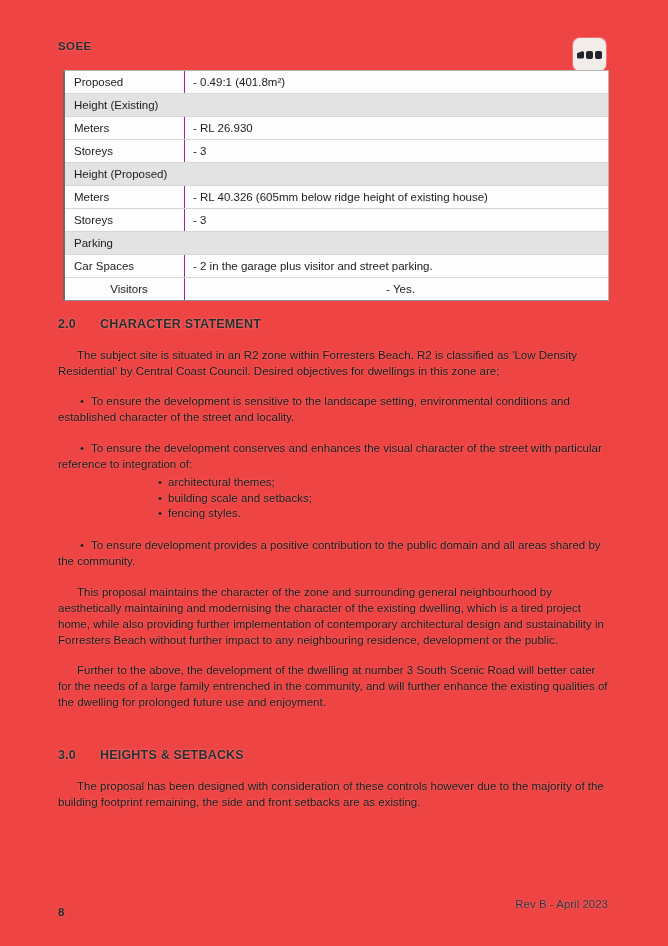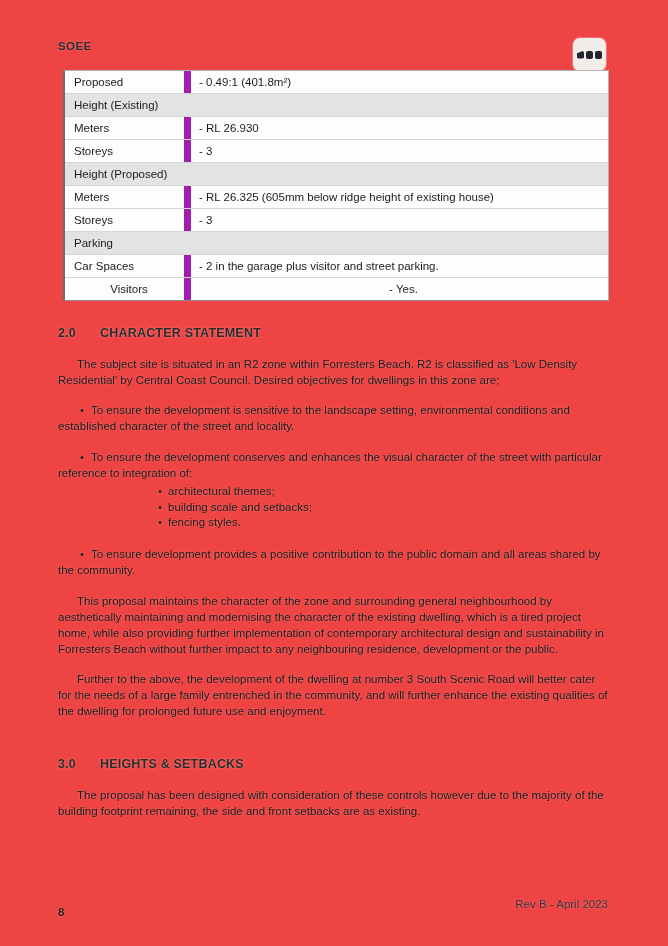--- a/index.html
+++ b/index.html
@@ -44,34 +44,34 @@
   }
   .trow {
     display:flex; height:22px; line-height:22px;
     background:#fdfdfd;
     border-bottom:1px solid #d6d6d6;
   }
   .trow:last-child { border-bottom:none;text-align:center; }
   .trow .cell-label {
     width:110px; flex:0 0 110px;
     padding-left:9px;
-    border-right:7px solid #a21caf;
+    border-right:1px solid #a21caf;
     white-space:nowrap;
   }
   .trow .cell-value { flex:1; padding-left:8px; white-space:nowrap; }
   .trow.section {
     background:#e3e3e3;
   }
   .trow.section .cell-label {
     width:auto; flex:1; border-right:none;
   }
 
   
   .content {
-    position:absolute; top:325px; left:58px; right:58px;
+    position:absolute; top:316px; left:58px; right:58px;
     font-size:11.5px; line-height:16px;
     color:#171717;
     text-shadow:0 0 2px rgba(255,255,255,0.3);
   }
   .heading {
     display:flex;
     font-size:12.5px; font-weight:bold; color:#2b2b2b;
     letter-spacing:0.2px;
     margin:0 0 15px 0;
     text-shadow:0 0 2px rgba(255,255,255,0.45);
@@ -123,21 +123,21 @@
     </div>
     <div class="trow">
       <div class="cell-label">Storeys</div>
       <div class="cell-value">- 3</div>
     </div>
     <div class="trow section">
       <div class="cell-label">Height (Proposed)</div>
     </div>
     <div class="trow">
       <div class="cell-label">Meters</div>
-      <div class="cell-value">- RL 26.325 (605mm below ridge height of existing house)</div>
+      <div class="cell-value">- RL 40.326 (605mm below ridge height of existing house)</div>
     </div>
     <div class="trow">
       <div class="cell-label">Storeys</div>
       <div class="cell-value">- 3</div>
     </div>
     <div class="trow section">
       <div class="cell-label">Parking</div>
     </div>
     <div class="trow">
       <div class="cell-label">Car Spaces</div>

